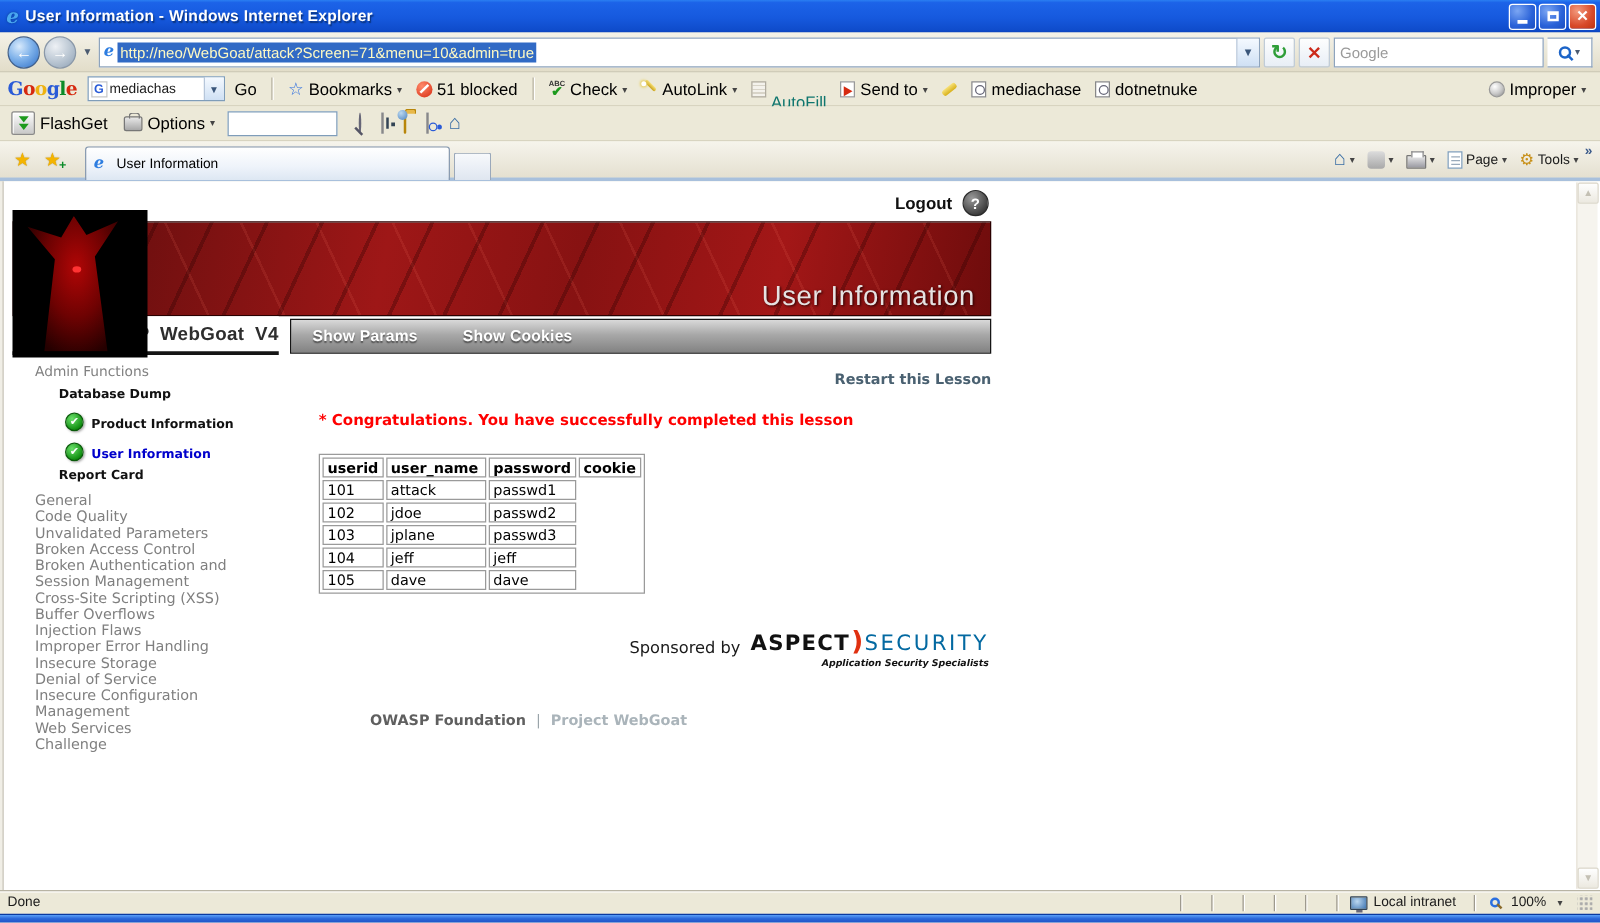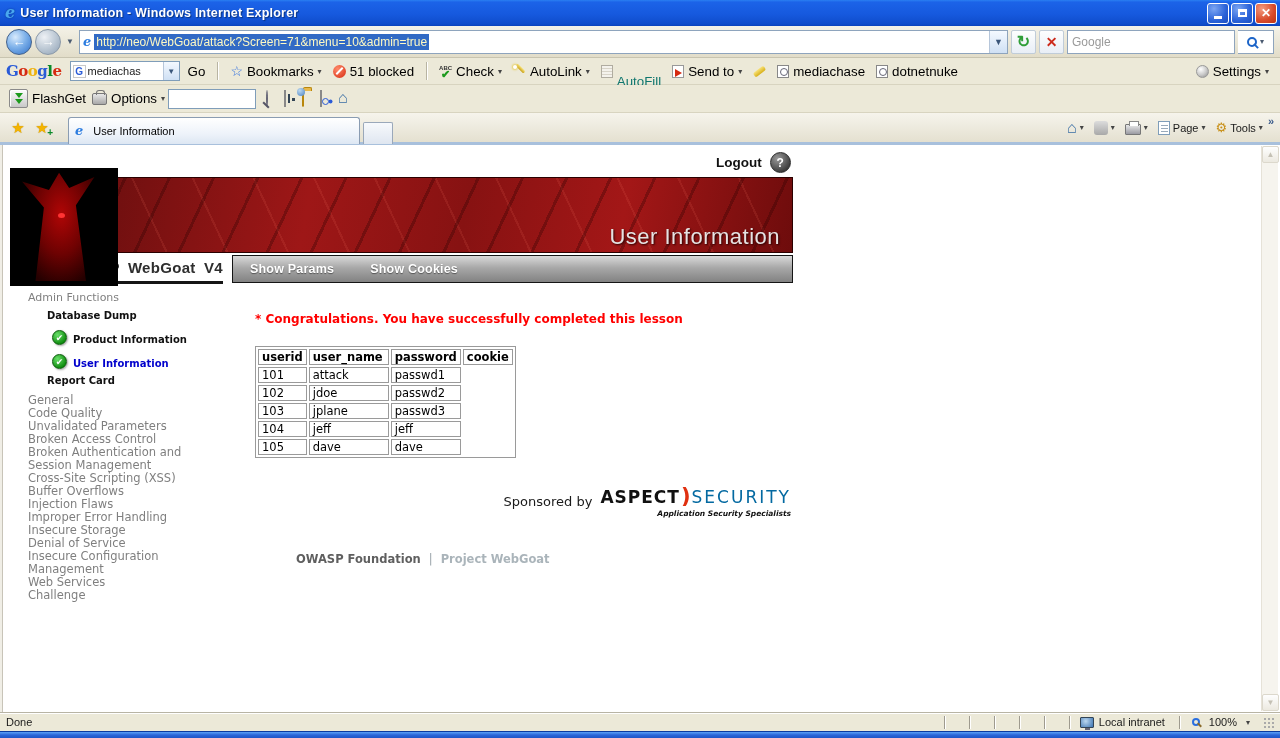--- a/index.html
+++ b/index.html
@@ -94,21 +94,21 @@
   .hl-pen { width:13px; height:5px; background:linear-gradient(#f8e27a,#d8b018); transform:rotate(-38deg); border-radius:2px; }
   .doc-mag { width:12px; height:13px; border:1px solid #888; background:#fff; position:relative; }
   .doc-mag::after { content:""; position:absolute; left:2px; top:2px; width:6px; height:6px;
     border:1.5px solid #667; border-radius:50%; }
   .g-spacer { flex:1; }
   .orb { width:13px; height:13px; border-radius:50%; border:1px solid #999;
     background:radial-gradient(circle at 35% 30%,#fff,#c8c8c8 55%,#8a8a8a); }
 
   
   .flash-row { position:absolute; top:85px; left:0; right:0; height:28px; background:#ece9d8;
-    display:flex; align-items:center; padding:0 6px; font-size:12px; color:#1a1a1a;
+    display:flex; align-items:center; padding:0 6px; gap:7px; font-size:12px; color:#1a1a1a;
     border-bottom:1px solid #d8d4c0; }
   .fg-ico { width:19px; height:19px; border:1px solid #8a8a8a; border-radius:2px;
     background:linear-gradient(#fdfdfd,#c8c8c8); position:relative; box-shadow:inset 1px 1px 0 #fff; }
   .fg-ico::before,.fg-ico::after { content:""; position:absolute; left:5px;
     border-left:4px solid transparent; border-right:4px solid transparent; border-top:5px solid #1d9a1d; }
   .fg-ico::before { top:3px; } .fg-ico::after { top:9px; }
   .toolbox-ico { width:15px; height:12px; background:linear-gradient(#e8e8e8,#a8a8a8);
     border:1px solid #777; border-radius:2px; position:relative; }
   .toolbox-ico::before { content:""; position:absolute; left:3px; top:-4px; width:7px; height:4px;
     border:1px solid #777; border-bottom:none; border-radius:3px 3px 0 0; }
@@ -357,21 +357,21 @@
     <i class="doc-mag"></i>
     <span>mediachase</span>
   </button>
   <button class="tool-item">
     <i class="doc-mag"></i>
     <span>dotnetnuke</span>
   </button>
   <span class="g-spacer"></span>
   <button class="tool-item">
     <i class="orb"></i>
-    <span>Settings</span>
+    <span>Improper</span>
     <span class="caret">▾</span>
   </button>
 </div>
 
 <div class="flash-row">
   <button class="tool-item">
     <i class="fg-ico"></i>
     <span>FlashGet</span>
   </button>
   <button class="tool-item">
@@ -474,20 +474,21 @@
       <span>Improper Error Handling</span>
       <span>Insecure Storage</span>
       <span>Denial of Service</span>
       <span>Insecure Configuration Management</span>
       <span>Web Services</span>
       <span>Challenge</span>
     </div>
   </div>
 
   <div class="main">
+    <a class="restart-link">Restart this Lesson</a>
     <div class="success-msg">* Congratulations. You have successfully completed this lesson</div>
 
     <table class="data">
       <tbody>
           <tr>
         <th class="col-userid">userid</th>
         <th class="col-username">user_name</th>
         <th class="col-password">password</th>
         <th class="col-cookie">cookie</th>
       </tr>

